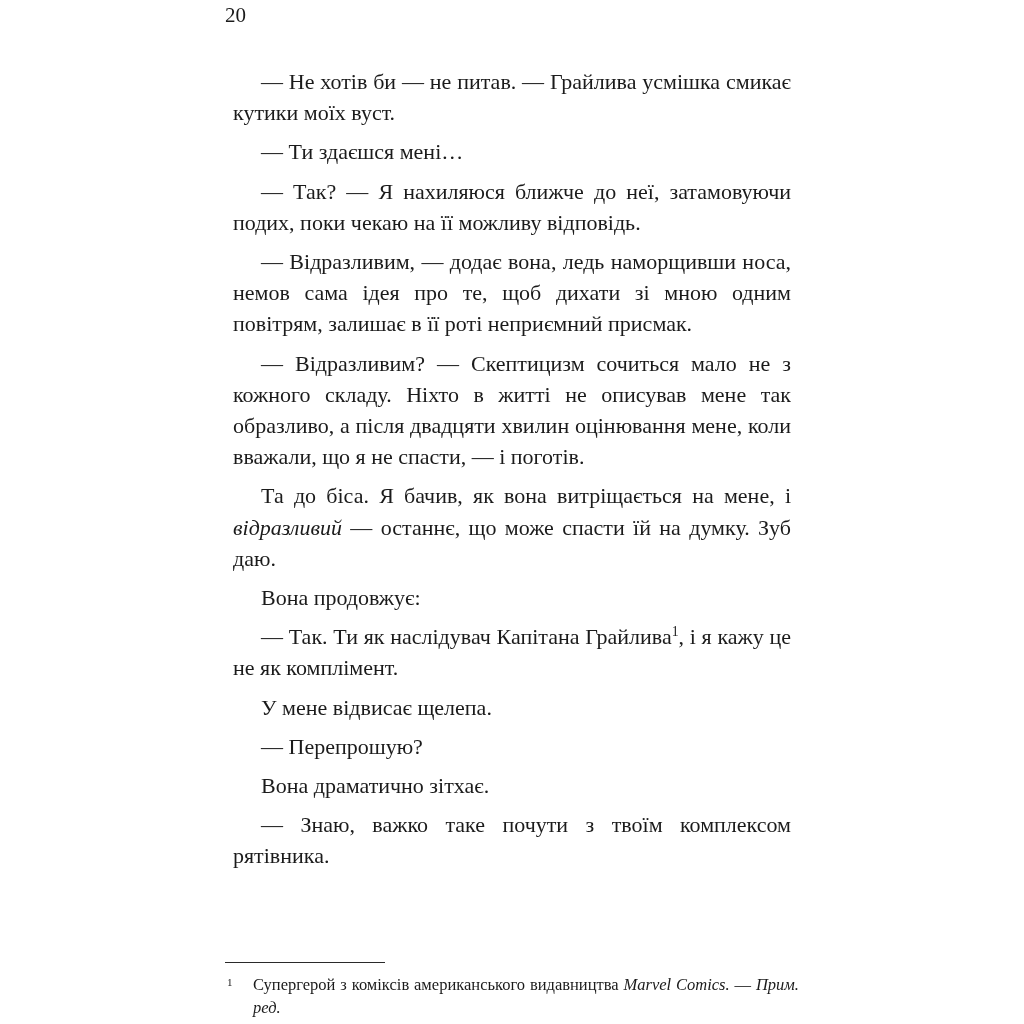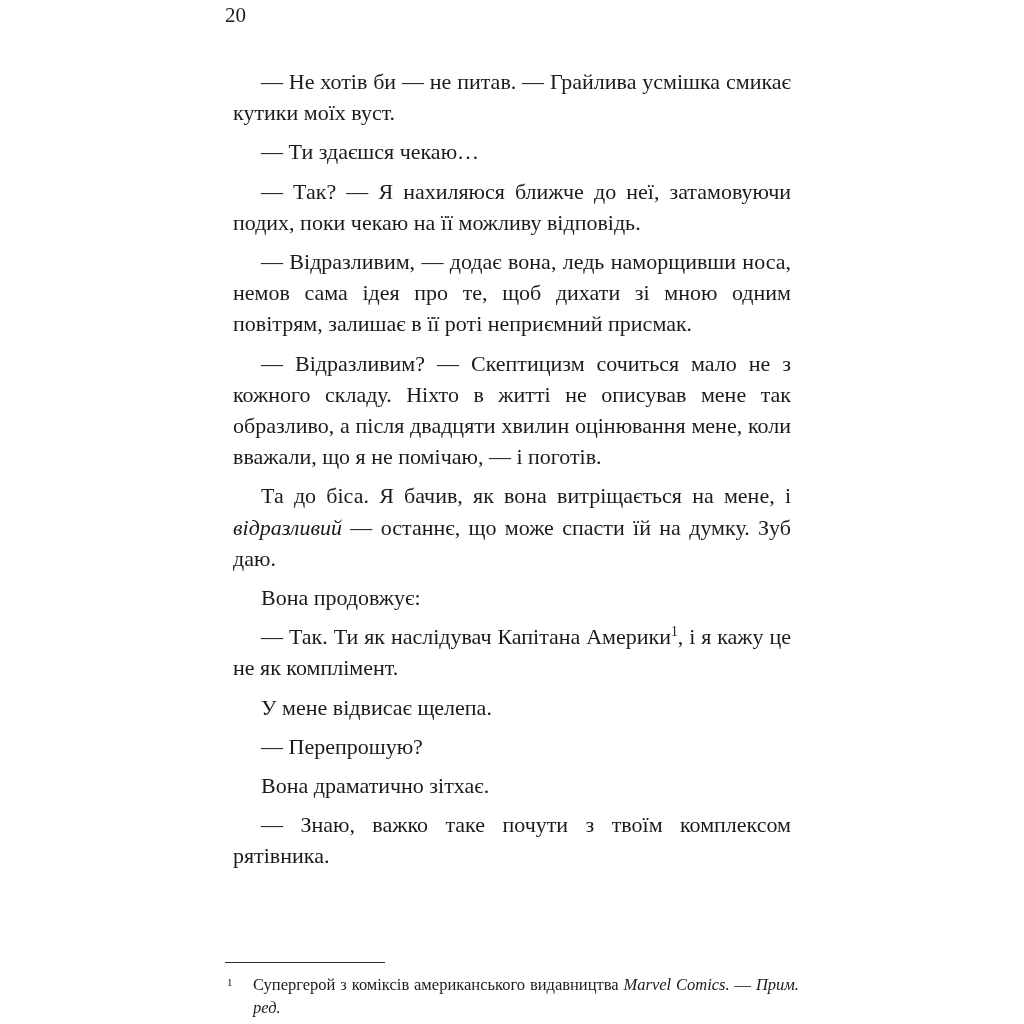--- a/index.html
+++ b/index.html
@@ -72,27 +72,27 @@
 </style>
 </head>
 <body>
 
 <div class="page">
 
   <div class="page-number">20</div>
 
   <div class="text-block">
       <p><span>— Не хотів би — не питав. — Грайлива усмішка смикає кутики моїх вуст.</span></p>
-      <p><span>— Ти здаєшся чекаю…</span></p>
+      <p><span>— Ти здаєшся мені…</span></p>
       <p><span>— Так? — Я нахиляюся ближче до неї, затамовуючи подих, поки чекаю на її можливу відповідь.</span></p>
       <p><span>— Відразливим, — додає вона, ледь наморщивши носа, немов сама ідея про те, щоб дихати зі мною одним повітрям, залишає в її роті неприємний присмак.</span></p>
-      <p><span>— Відразливим? — Скептицизм сочиться мало не з кожного складу. Ніхто в житті не описував мене так образливо, а після двадцяти хвилин оцінювання мене, коли вважали, що я не помічаю, — і поготів.</span></p>
+      <p><span>— Відразливим? — Скептицизм сочиться мало не з кожного складу. Ніхто в житті не описував мене так образливо, а після двадцяти хвилин оцінювання мене, коли вважали, що я не спасти, — і поготів.</span></p>
       <p><span>Та до біса. Я бачив, як вона витріщається на мене, і </span><span class="em">відразливий</span><span> — останнє, що може спасти їй на думку. Зуб даю.</span></p>
       <p><span>Вона продовжує:</span></p>
-      <p><span>— Так. Ти як наслідувач Капітана Америки</span><sup>1</sup><span>, і я кажу це не як комплімент.</span></p>
+      <p><span>— Так. Ти як наслідувач Капітана Грайлива</span><sup>1</sup><span>, і я кажу це не як комплімент.</span></p>
       <p><span>У мене відвисає щелепа.</span></p>
       <p><span>— Перепрошую?</span></p>
       <p><span>Вона драматично зітхає.</span></p>
       <p><span>— Знаю, важко таке почути з твоїм комплексом рятівника.</span></p>
     </div>
 
   <div class="footnote-area">
     <div class="footnote-rule"></div>
     <div class="footnote">
       <span class="footnote-marker">1</span>

